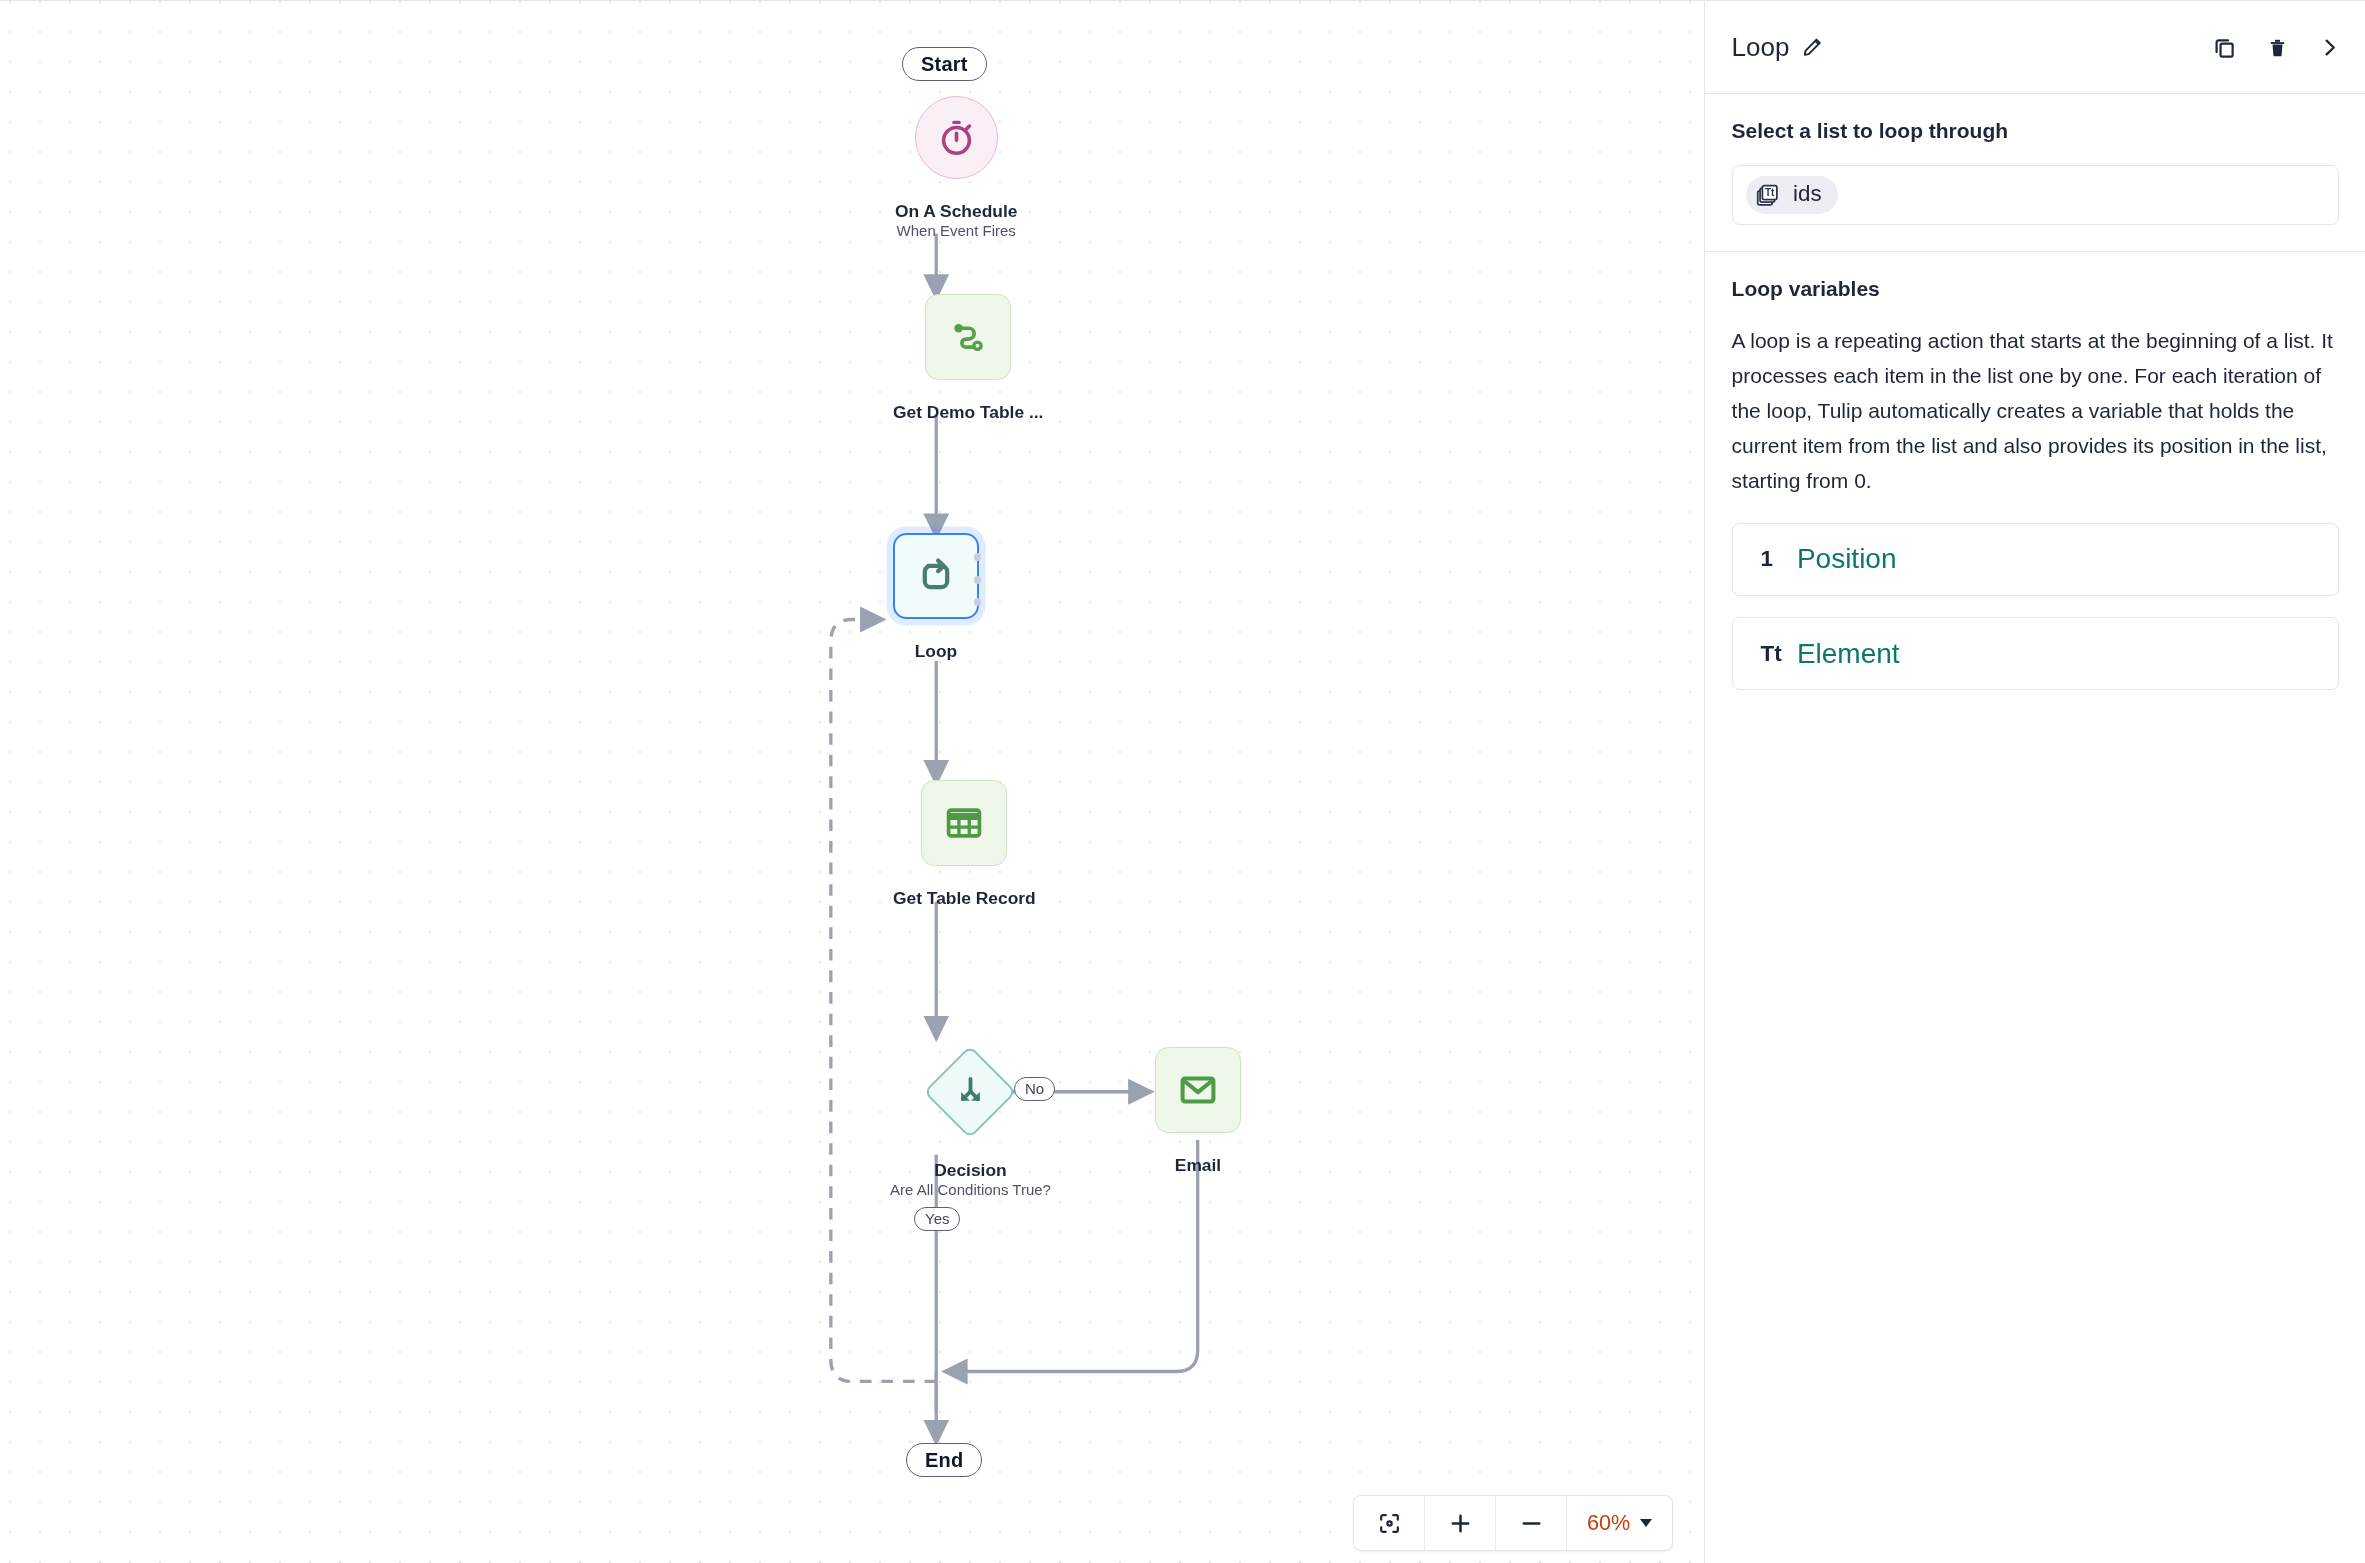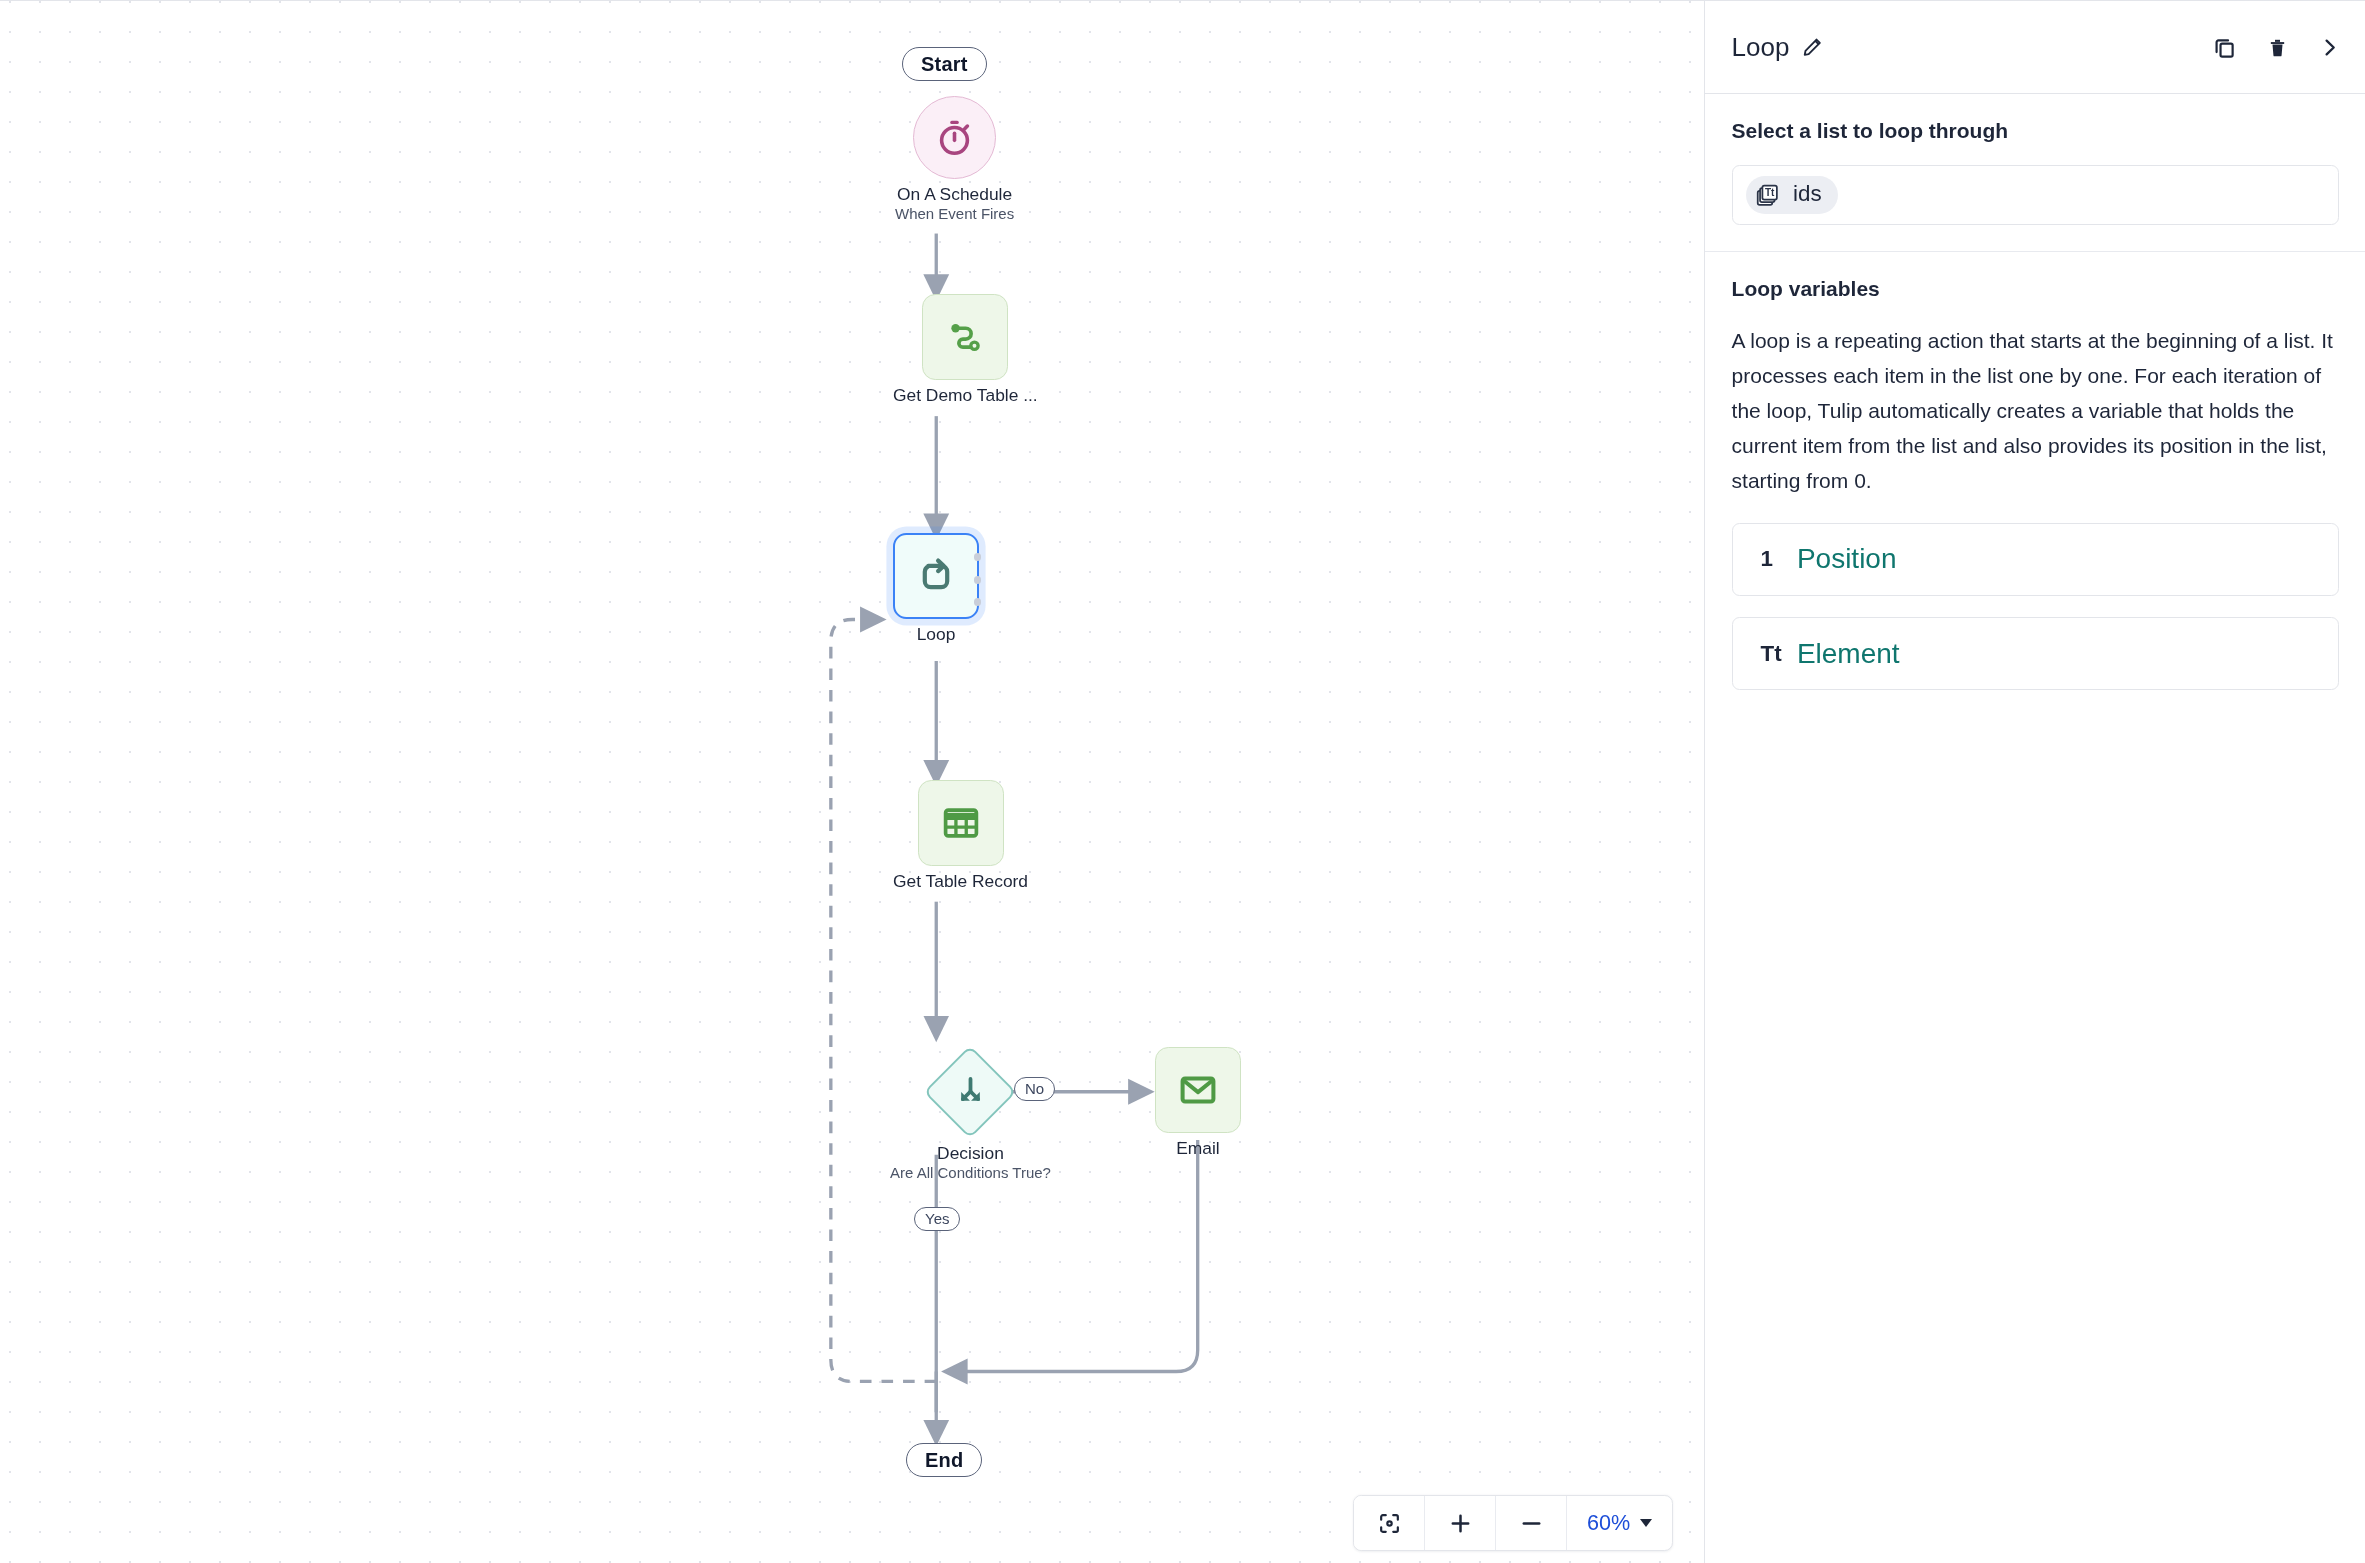--- a/index.html
+++ b/index.html
@@ -67,23 +67,23 @@
     position: absolute; left: 50%; top: 50%;
     width: 66px; height: 66px;
     transform: translate(-50%,-50%) rotate(45deg);
     background: #eefaf7;
     border: 2.5px solid #83c5bc;
     border-radius: 8.3px;
   }
   .diamond-icon { position: relative; z-index: 2; }
 
   .node-title {
-    margin-top: 5px;
+    margin-top: 22px;
     font-size: 17.4px;
-    font-weight: 400;
+    font-weight: 700;
     color: #1e2639;
     white-space: nowrap;
     line-height: 1.15;
   }
   .node-sub {
     margin-top: 1px;
     font-size: 15px;
     font-weight: 400;
     color: #4b5467;
     white-space: nowrap;
@@ -126,21 +126,21 @@
     display: flex; align-items: center; justify-content: center;
     border-right: 0.8px solid #e9ebf0;
     cursor: pointer;
     background: #ffffff;
     color: #1e2639;
   }
   .zoom-btn:last-child { border-right: none; }
   .zoom-level {
     width: 105px;
     display: flex; align-items: center; justify-content: center; gap: 10px;
-    font-size: 21.6px; color: #1d4ed8; cursor: pointer;
+    font-size: 21.6px; color: #c2410c; cursor: pointer;
   }
   .caret {
     width: 0; height: 0;
     border-left: 6.6px solid transparent;
     border-right: 6.6px solid transparent;
     border-top: 8.3px solid #1e2639;
   }
 
   
   .panel {

